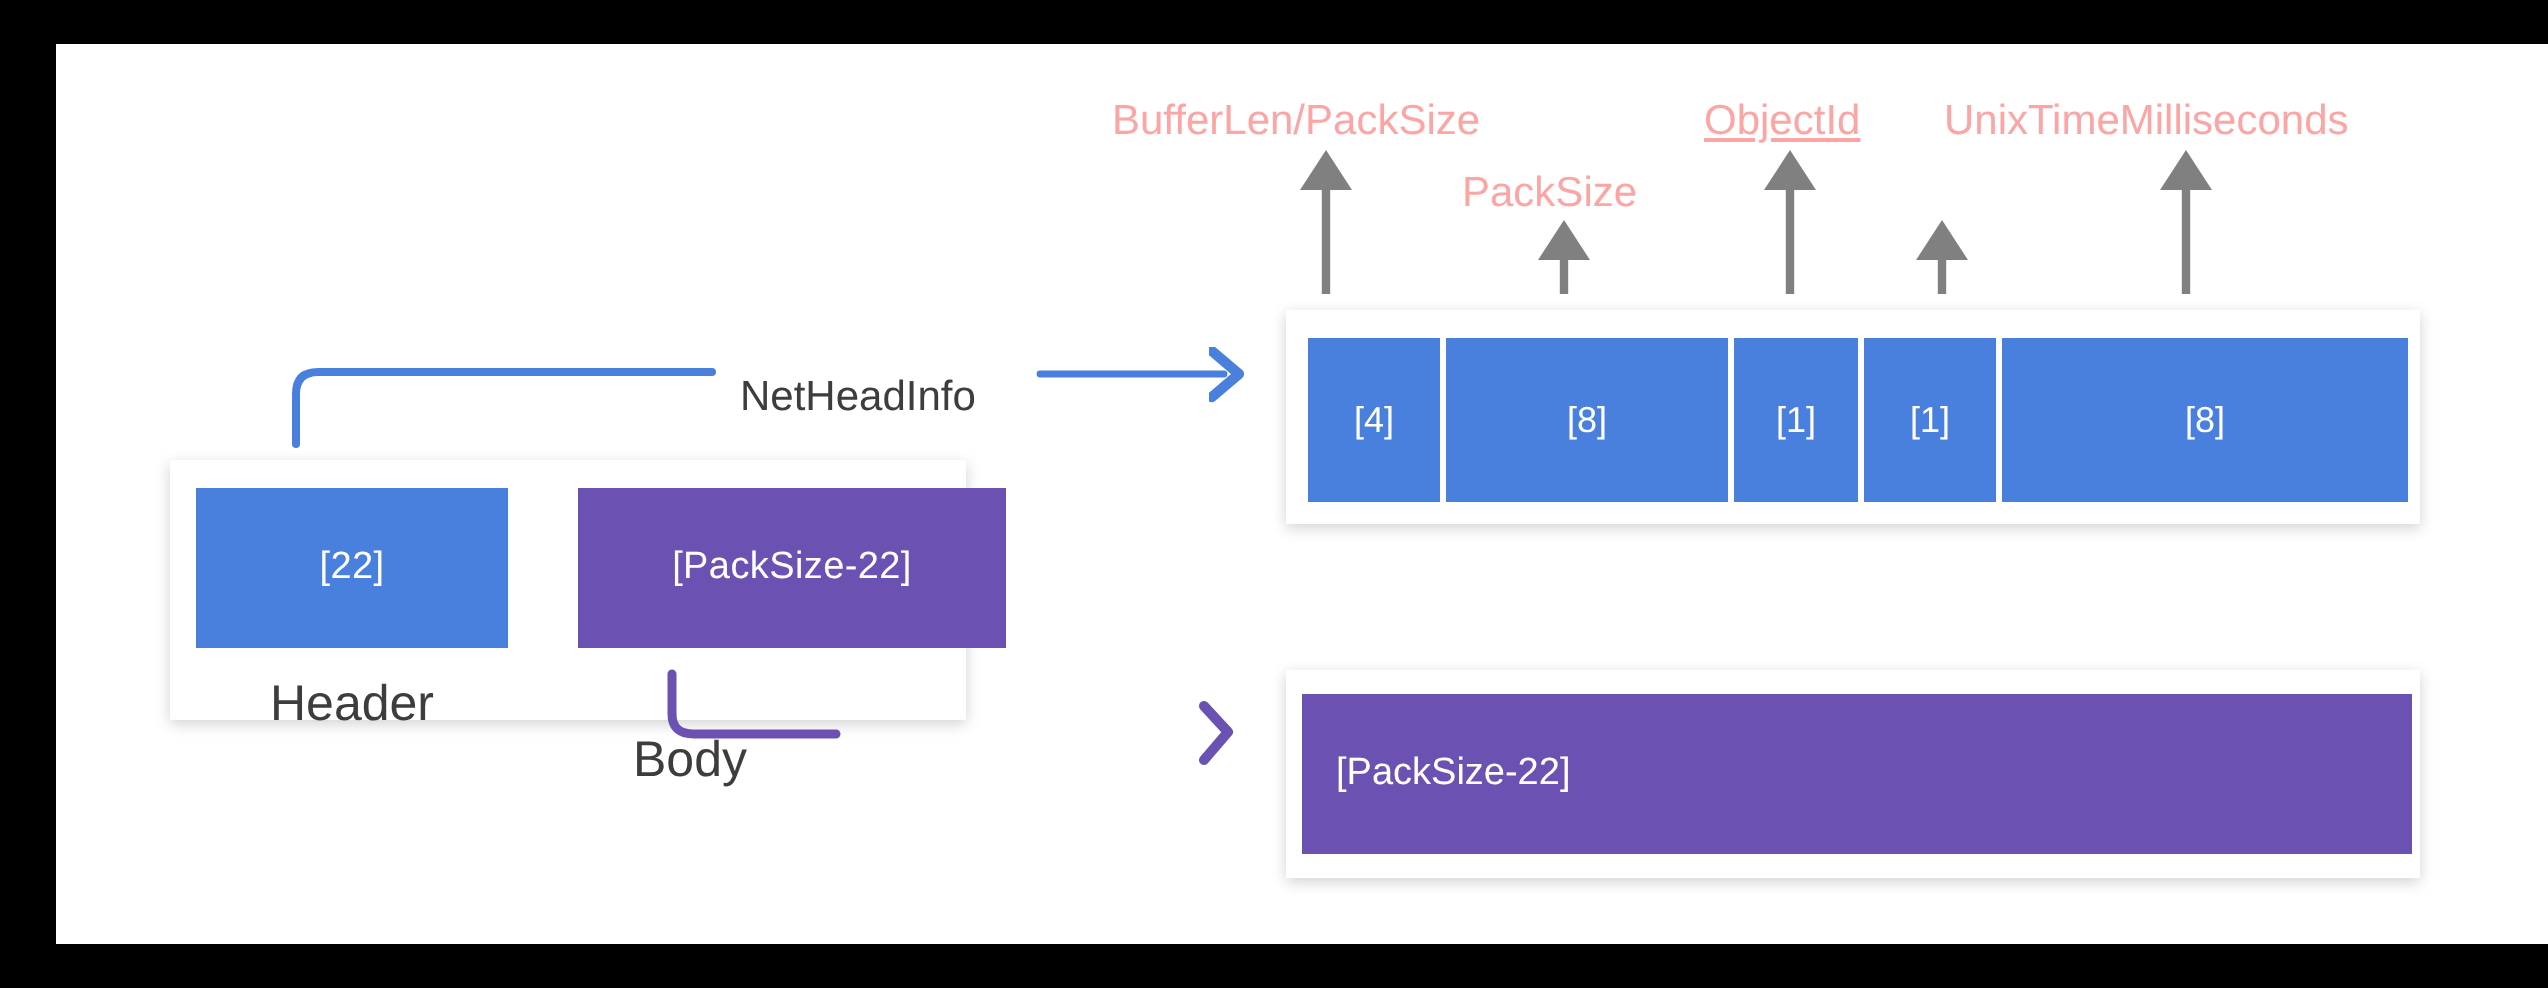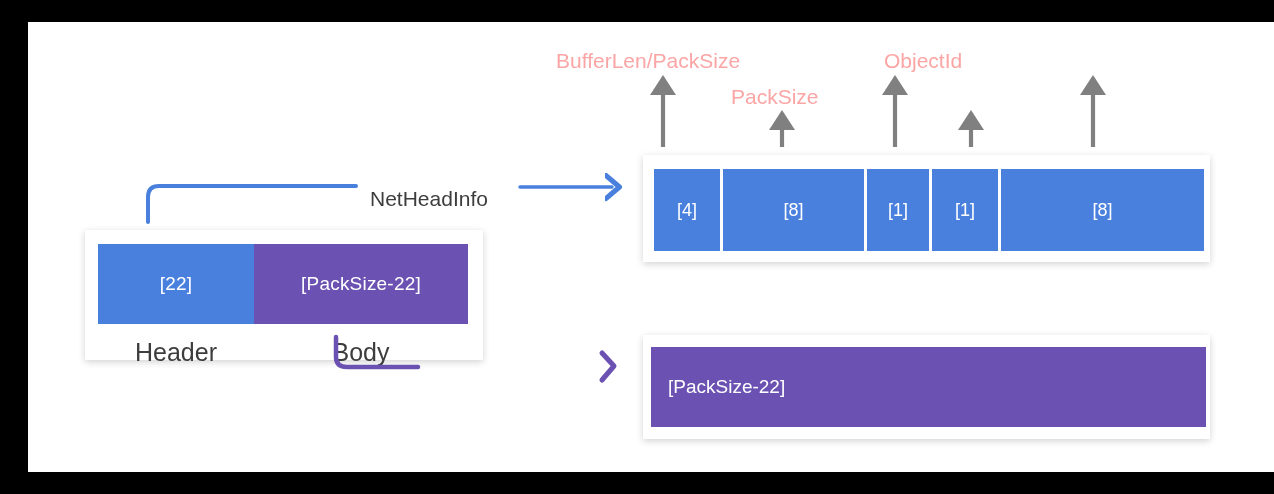--- a/index.html
+++ b/index.html
@@ -44,20 +44,21 @@
     top: 208px;
     width: 398px;
     height: 130px;
   }
   #packet-row {
     position: absolute;
     left: 13px;
     top: 14px;
     height: 88px;
     display: flex;
+    gap: 35px;
   }
   .seg {
     display: flex;
     align-items: center;
     justify-content: center;
     color: #ffffff;
     font-size: 19px;
     letter-spacing: .2px;
   }
   .seg.blue   { background: #4a80dd; }
@@ -66,21 +67,21 @@
   #seg-body   { width: 214px; height: 80px; }
 
   .seg-caption {
     position: absolute;
     top: 108px;
     font-size: 25px;
     color: #3d3d3d;
     text-align: center;
   }
   #cap-header { left: 13px;  width: 156px; }
-  #cap-body   { left: 169px; width: 214px; }
+  #cap-body   { left: 153px; width: 214px; margin-top: 28px; }
 
   
   #headfields-card {
     left: 615px;
     top: 133px;
     width: 567px;
     height: 107px;
   }
   #headfields-row {
     position: absolute;
@@ -215,16 +216,17 @@
     </g>
   </svg>
 
   <div class="flowlabel" style="left:370px; top:175px;">NetHeadInfo</div>
 
 
   <div class="tlabel" style="left:556px; top:49px;">BufferLen/PackSize</div>
 
   <div class="tlabel" style="left:731px; top:85px;">PackSize</div>
 
-  <div class="tlabel" style="left:884px; top:49px;">ObjectId</div>
-
-
+  <div class="tlabel" style="left:852px; top:49px;text-decoration:underline;">ObjectId</div>
+
+
+  <div class="tlabel" style="left:972px; top:49px;">UnixTimeMilliseconds</div>
 </div>
 
 </body></html>

